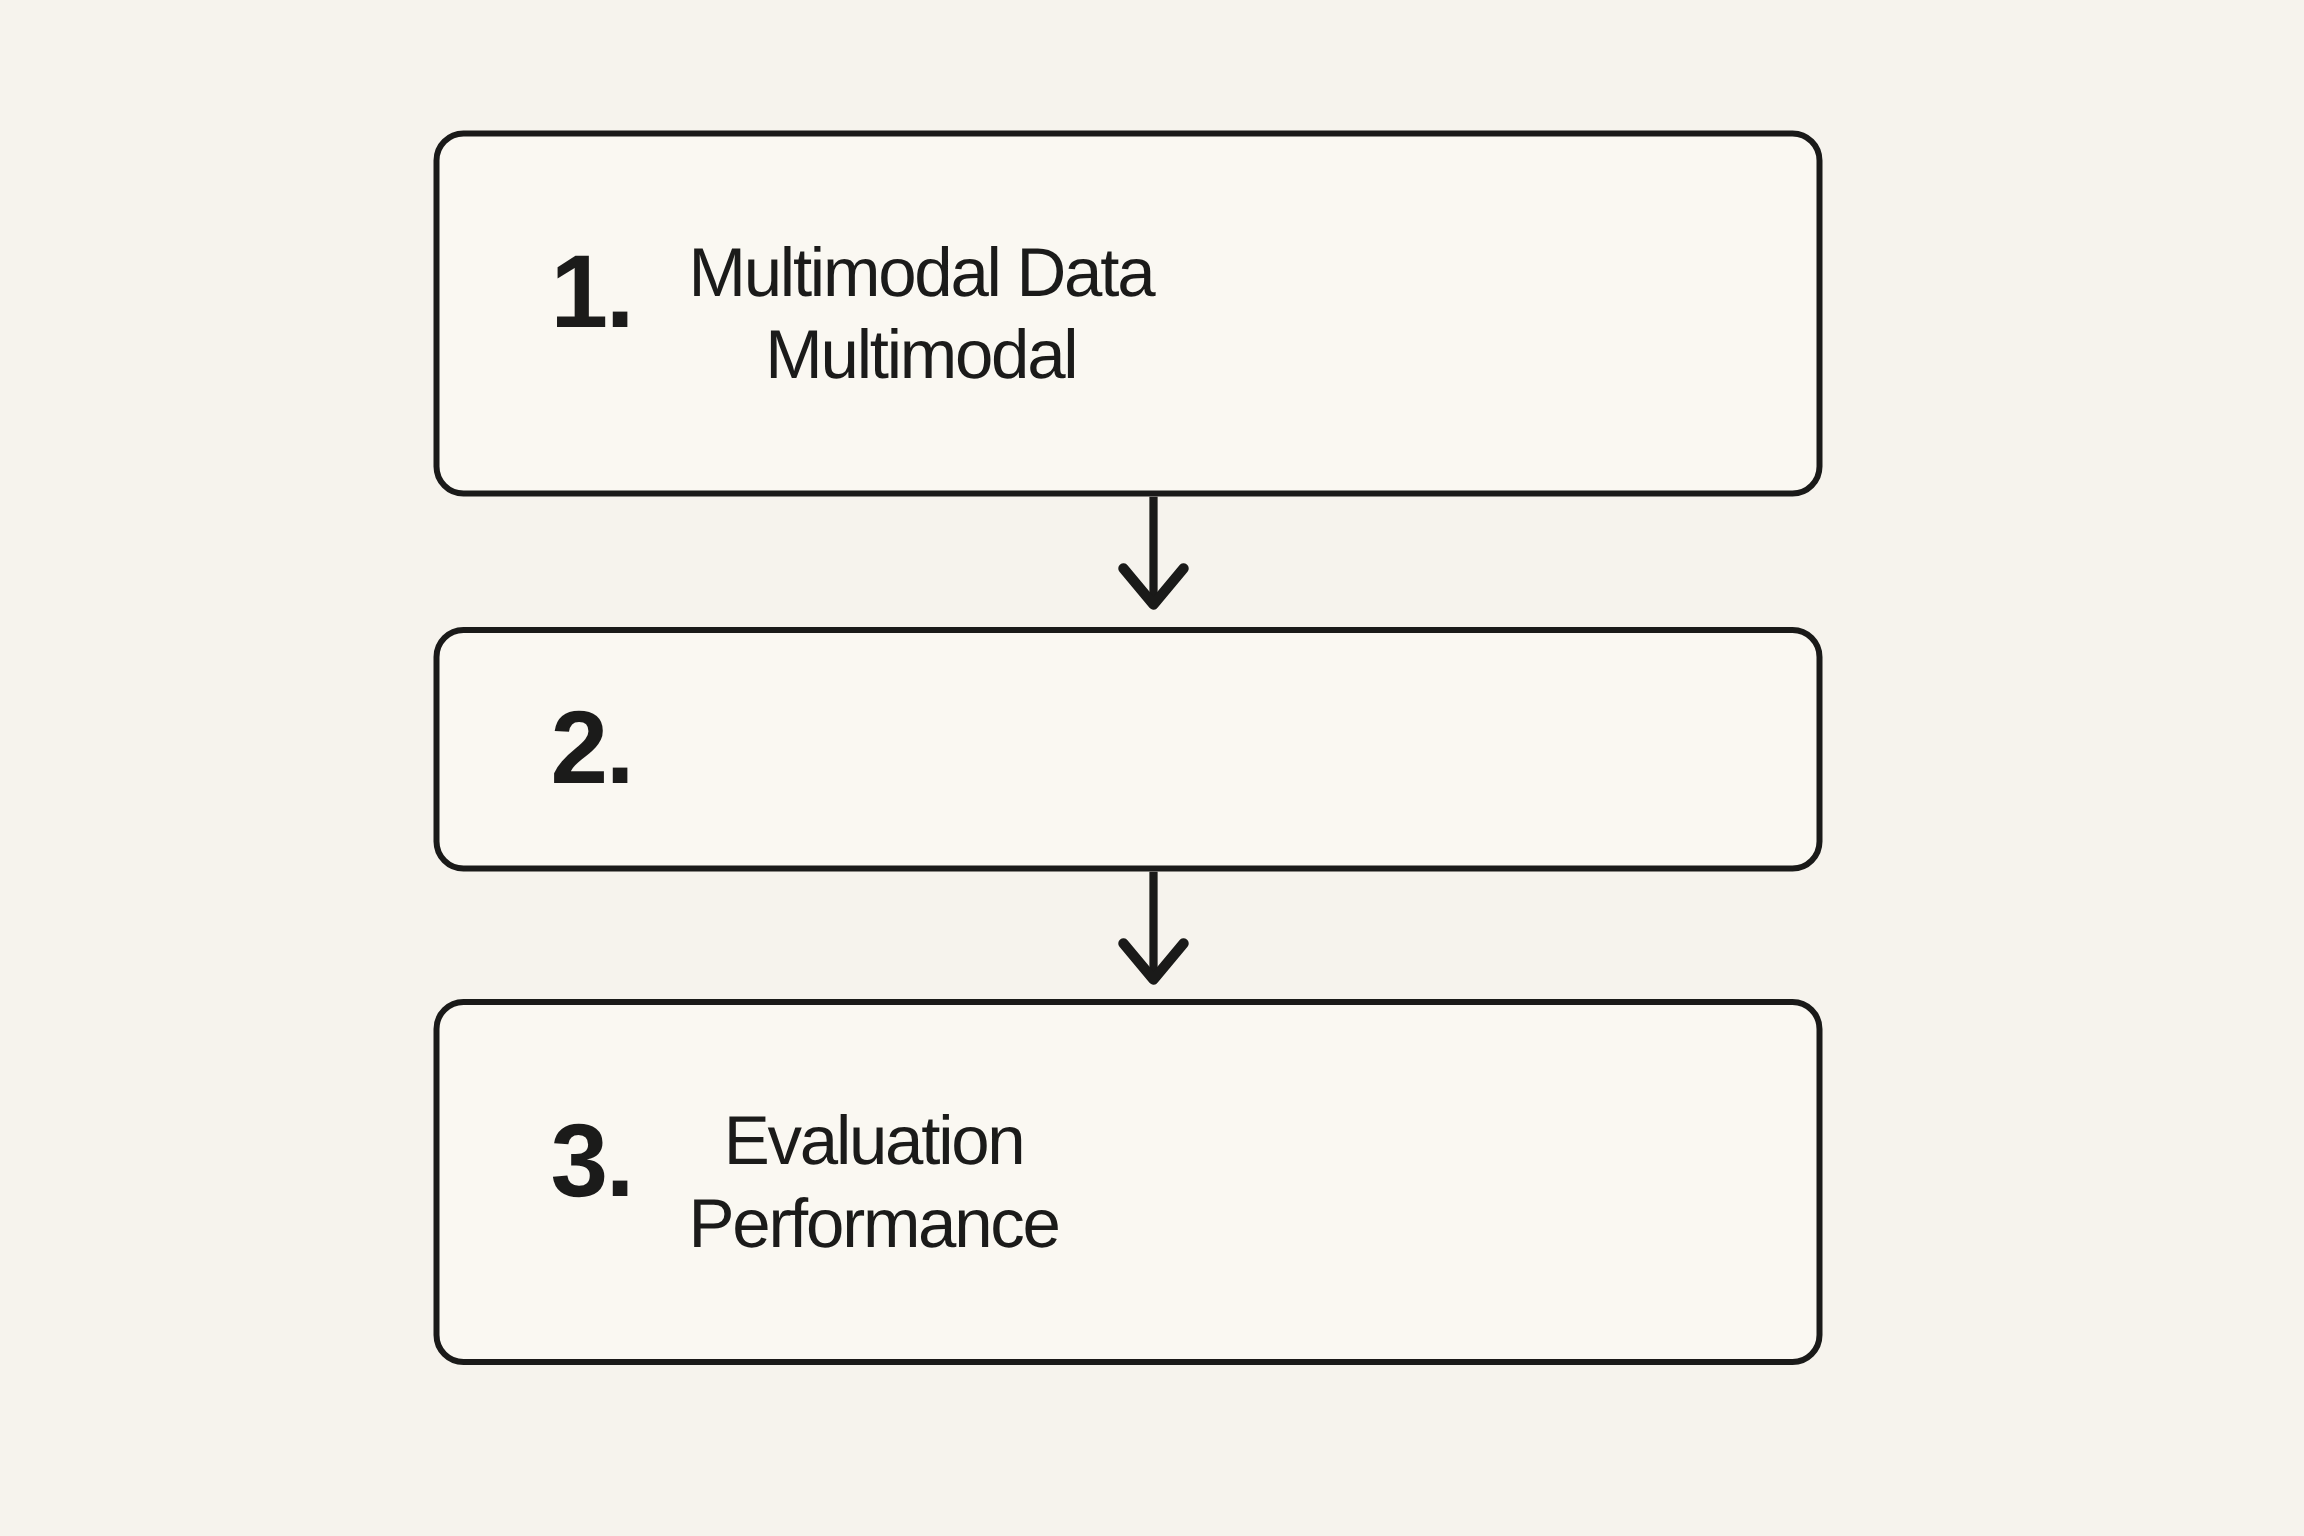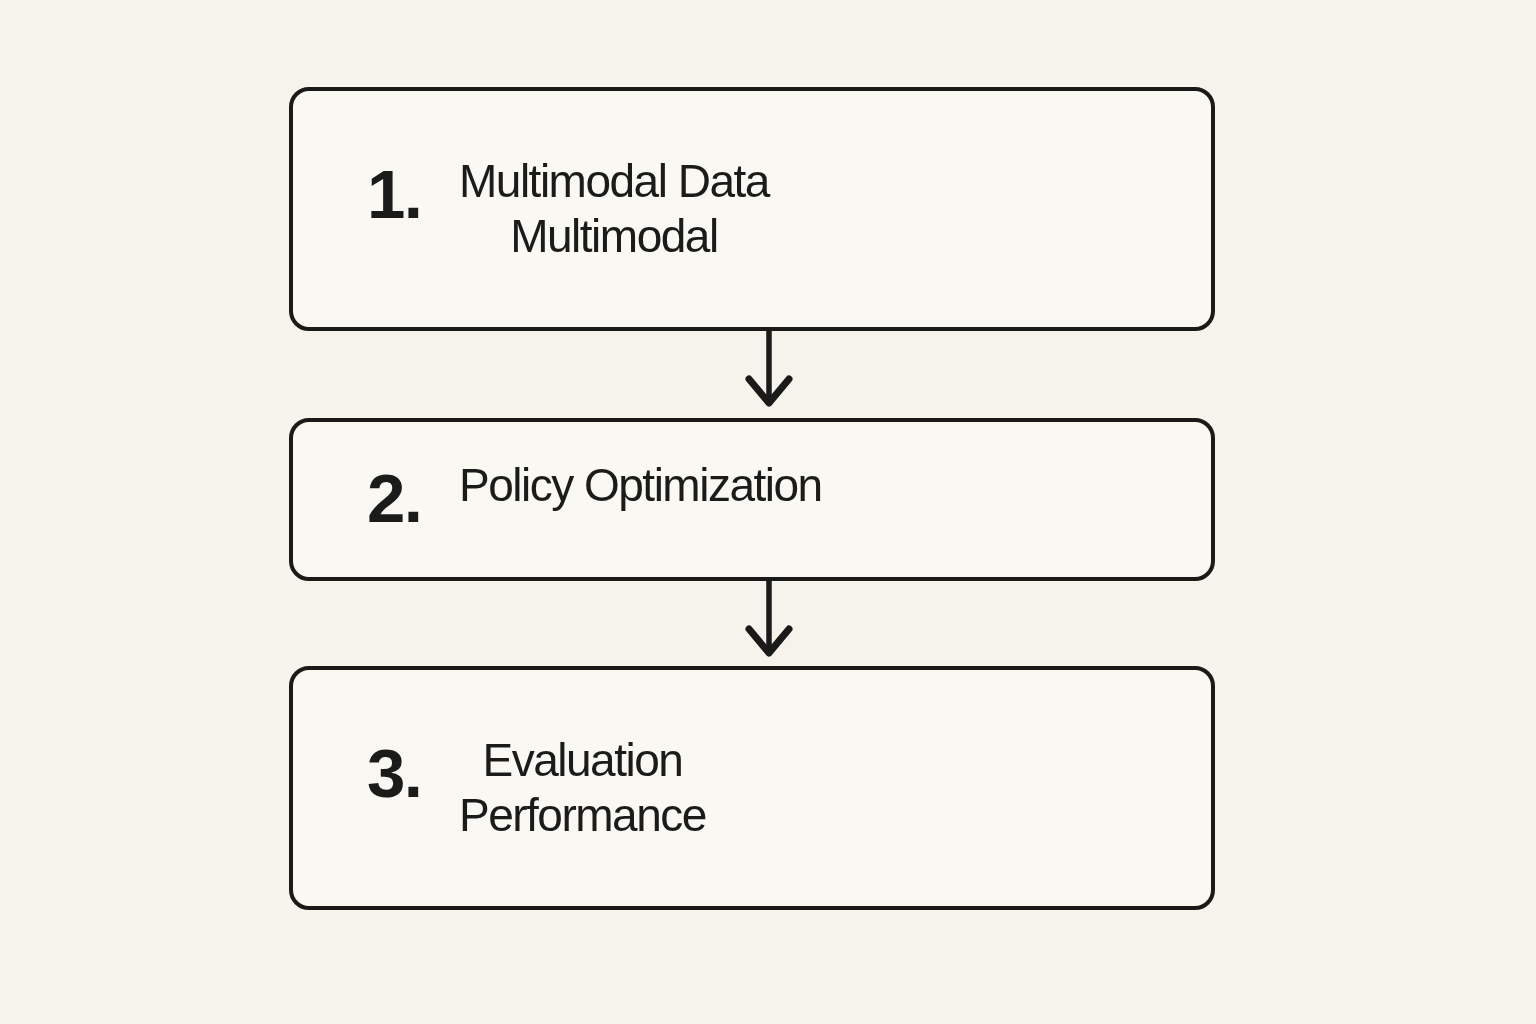--- a/index.html
+++ b/index.html
@@ -85,23 +85,20 @@
   </div>
 
   <svg class="arrow arrow-1" viewBox="0 0 60 80" aria-hidden="true">
     <line x1="30" y1="0" x2="30" y2="70"></line>
     <polyline points="10,48 30,72 50,48"></polyline>
   </svg>
 
   <div class="flow-box box-2">
     <div class="step-row">
       <div class="step-number">2.</div>
-      <div class="step-label">
-        <div>Policy Optimization</div>
-      </div>
     </div>
   </div>
 
   <svg class="arrow arrow-2" viewBox="0 0 60 80" aria-hidden="true">
     <line x1="30" y1="0" x2="30" y2="70"></line>
     <polyline points="10,48 30,72 50,48"></polyline>
   </svg>
 
   <div class="flow-box box-3">
     <div class="step-row">

